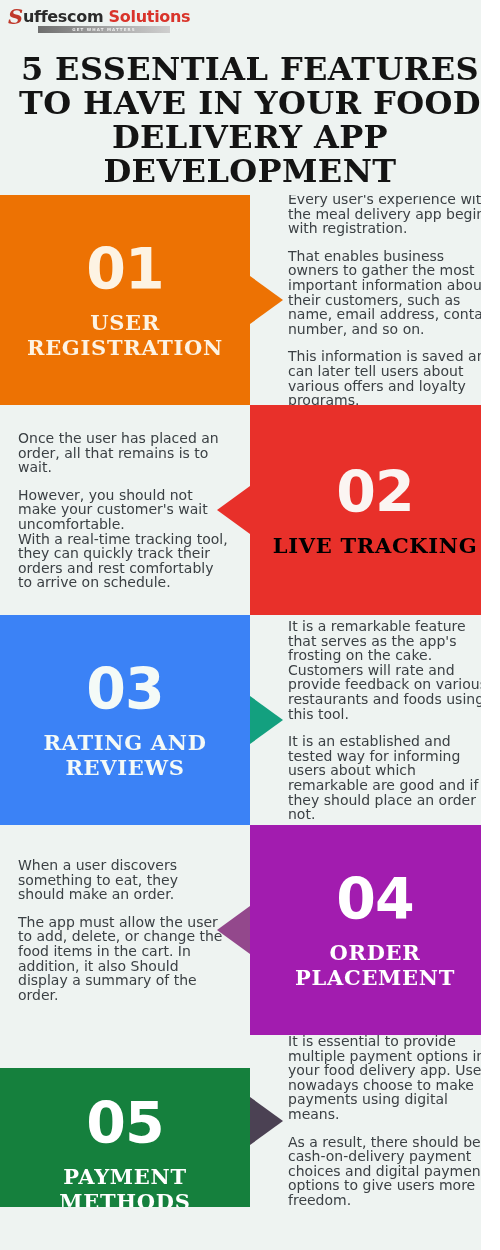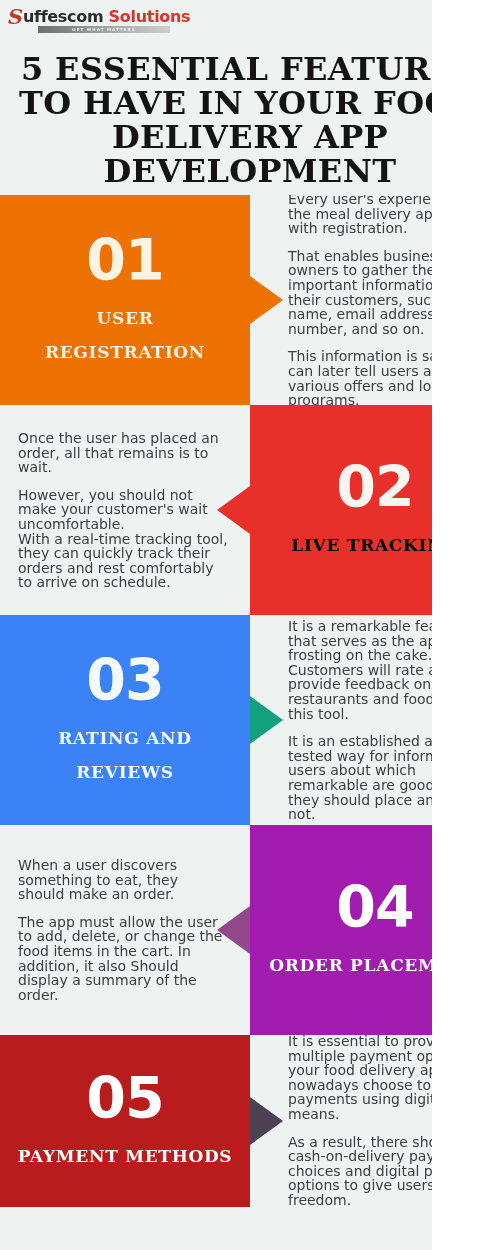--- a/index.html
+++ b/index.html
@@ -8,21 +8,21 @@
   html, body {
     width: 500px;
     height: 1250px;
     background: #ffffff;
     font-family: "DejaVu Sans", sans-serif;
     overflow: hidden;
   }
 
   #page {
     position: relative;
-    width: 432px;
+    width: 481px;
     height: 1250px;
     background: #eef3f1;
     overflow: hidden;
   }
 
   
   .header {
     position: absolute;
     top: 0; left: 0;
     width: 500px;
@@ -115,22 +115,22 @@
     font-weight: bold;
     font-size: 57px;
     line-height: 58px;
     letter-spacing: -1px;
   }
 
   .label {
     margin-top: 12px;
     font-family: "DejaVu Serif", serif;
     font-weight: bold;
-    font-size: 17px;
-    line-height: 34px;
+    font-size: 21px;
+    line-height: 25px;
     letter-spacing: 0.7px;
   }
 
   
   .textcol {
     position: absolute;
     top: 50%;
     transform: translateY(-50%);
     width: 210px;
     color: #3b4044;
@@ -260,21 +260,21 @@
             <div class="label" style="color: rgb(255, 255, 255);">ORDER PLACEMENT</div>
           </div>
         </div>
         <div class="arrow point-left" style="color: rgb(147, 72, 140);"></div>
         <div class="textcol on-left">
           <p>When a user discovers something to eat, they should make an order.</p>
           <p>The app must allow the user to add, delete, or change the food items in the cart. In addition, it also Should display a summary of the order.</p>
         </div>
       </div>
       <div class="row" style="top: 1035px; height: 172px;">
-        <div class="panel left" style="background: #b91c1c;">
+        <div class="panel left" style="background: #15803d; margin-top: 33px;">
           <div class="panel-inner">
             <div class="num" style="color: rgb(255, 255, 255);">05</div>
             <div class="label" style="color: rgb(255, 255, 255);">PAYMENT METHODS</div>
           </div>
         </div>
         <div class="arrow point-right" style="color: rgb(75, 65, 83);"></div>
         <div class="textcol on-right">
           <p>It is essential to provide multiple payment options in your food delivery app. Users nowadays choose to make payments using digital means.</p>
           <p>As a result, there should be cash-on-delivery payment choices and digital payment options to give users more freedom.</p>
         </div>

